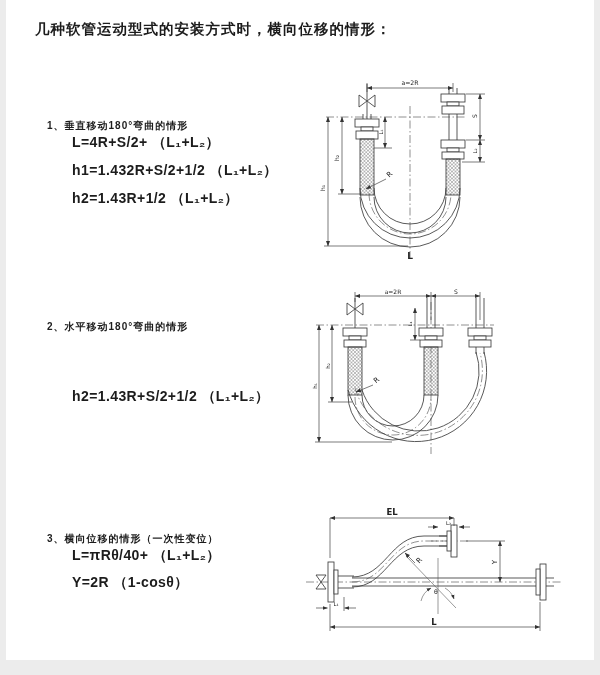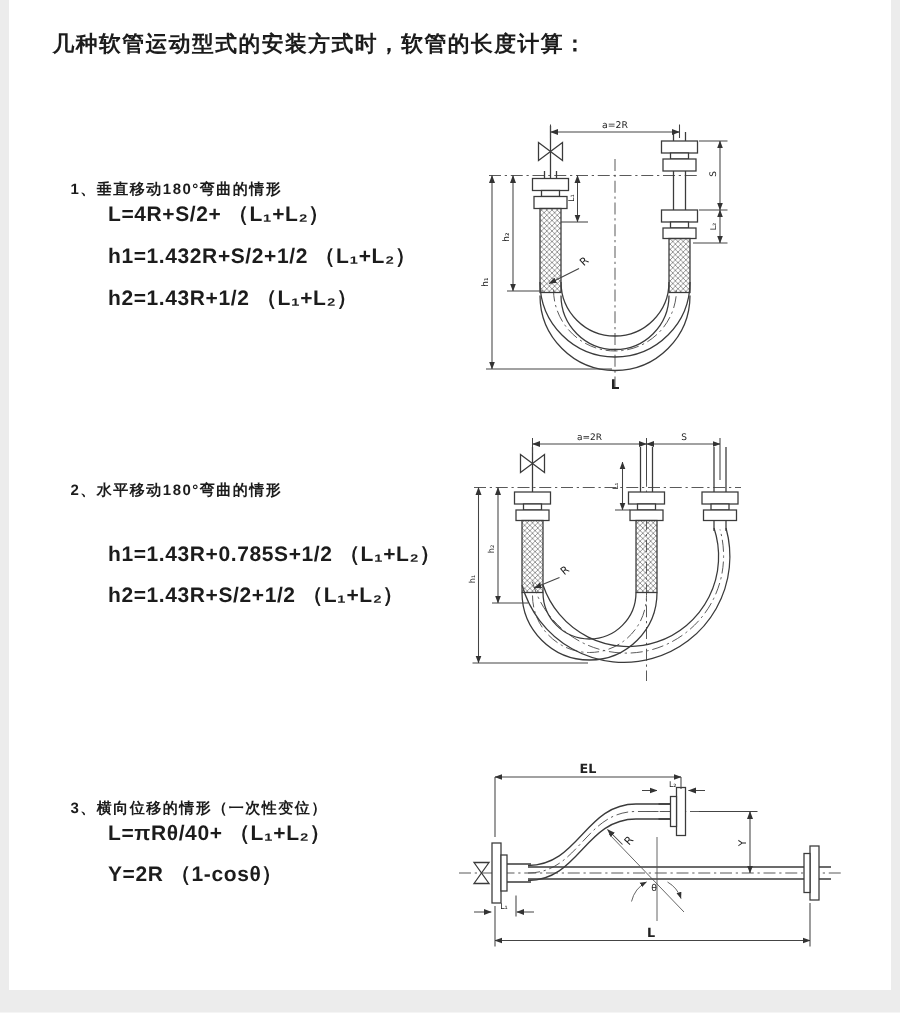--- a/index.html
+++ b/index.html
@@ -38,29 +38,28 @@
   .dim{stroke:#444;stroke-width:.7;fill:none;}
   .cl{stroke:#555;stroke-width:.65;fill:none;stroke-dasharray:8 2.5 1.5 2.5;}
   .fit{fill:#fff;stroke:#3b3b3b;stroke-width:.85;}
   .thin{stroke:#555;stroke-width:.6;fill:none;}
 </style>
 </head>
 <body>
 
 <div class="page">
 
-  <div class="doc-title">几种软管运动型式的安装方式时，软管的长度计算：</div>
+  <div class="doc-title">几种软管运动型式的安装方式时，横向位移的情形：</div>
 
   <div class="sec-heading" id="h1">1、垂直移动180°弯曲的情形</div>
   <div class="formula" id="f1a">L=4R+S/2+ （L₁+L₂）</div>
   <div class="formula" id="f1b">h1=1.432R+S/2+1/2 （L₁+L₂）</div>
   <div class="formula" id="f1c">h2=1.43R+1/2 （L₁+L₂）</div>
 
   <div class="sec-heading" id="h2">2、水平移动180°弯曲的情形</div>
-  <div class="formula" id="f2b">h1=1.43R+0.785S+1/2 （L₁+L₂）</div>
   <div class="formula" id="f2c">h2=1.43R+S/2+1/2 （L₁+L₂）</div>
 
   <div class="sec-heading" id="h3">3、横向位移的情形（一次性变位）</div>
   <div class="formula" id="f3a">L=πRθ/40+ （L₁+L₂）</div>
   <div class="formula" id="f3b">Y=2R （1-cosθ）</div>
 
   <svg id="svg1" class="diag" width="280" height="192" viewBox="0 0 280 192">
     <defs>
       <pattern id="hatch1" patternUnits="userSpaceOnUse" width="3.5" height="3.5">
         <path d="M0,3.5 L3.5,0 M0,0 L3.5,3.5" stroke="#6a6a6a" stroke-width="0.45" fill="none"></path>

